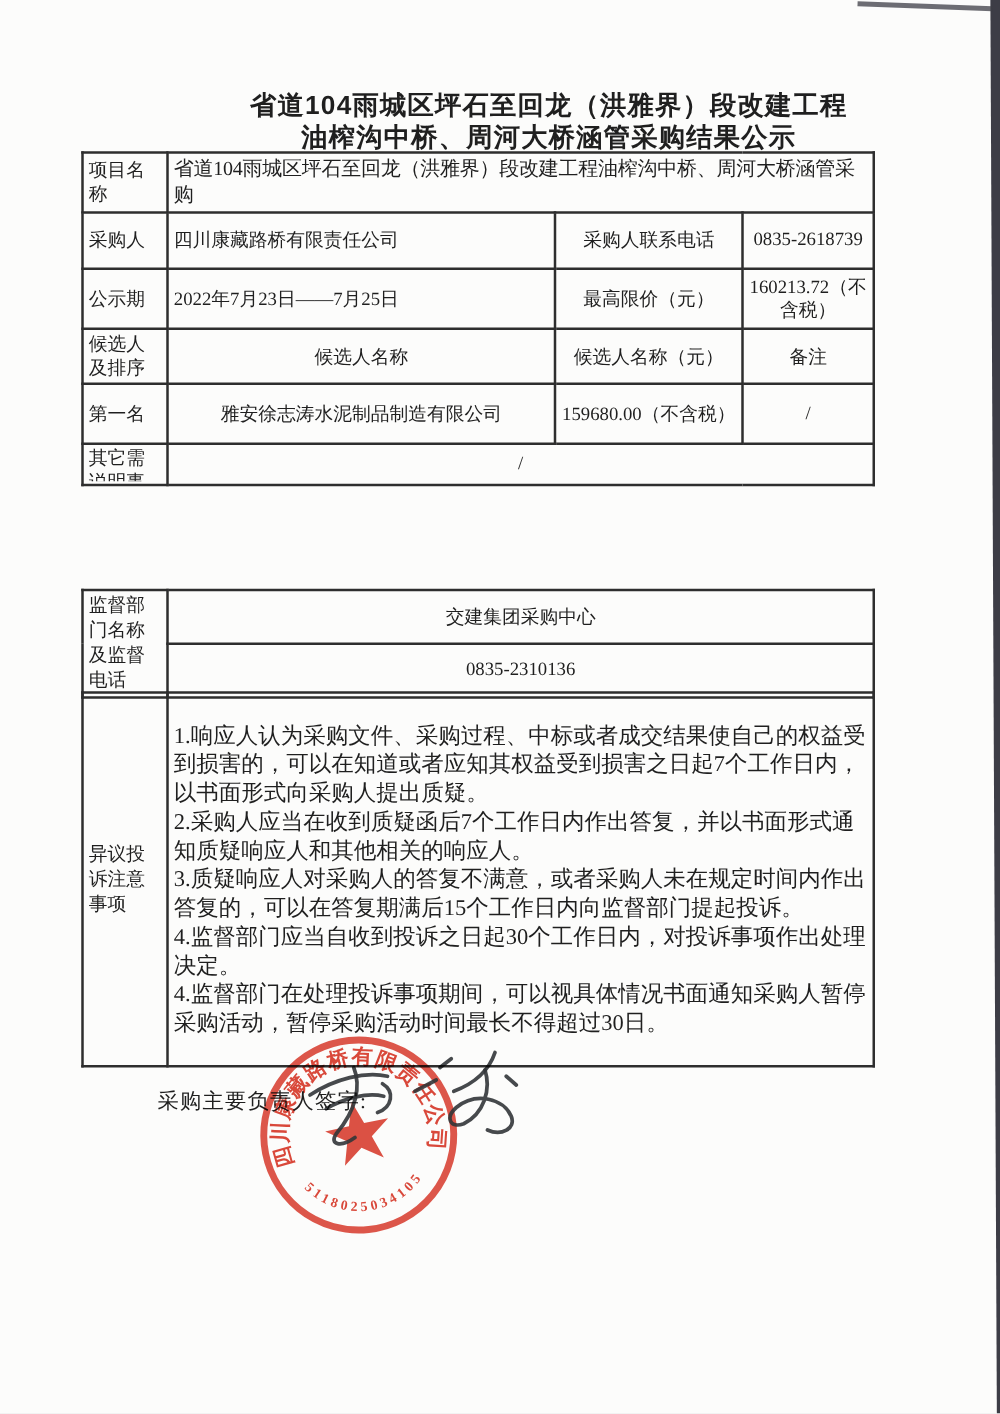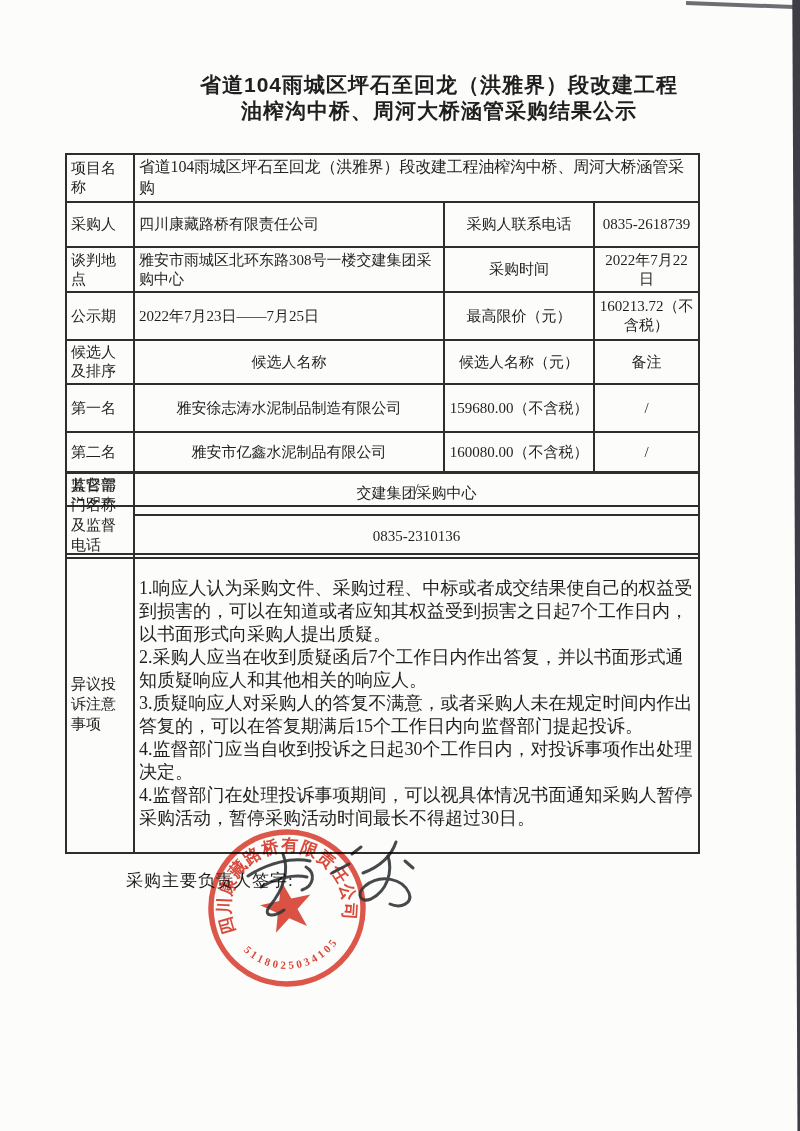--- a/index.html
+++ b/index.html
@@ -15,21 +15,21 @@
     font-weight:bold; font-size:21px; line-height:26px; letter-spacing:1px;margin-left:39px;
   }
   table.tbl {
     position:absolute; left:65px; border-collapse:collapse; table-layout:fixed;
     width:633px; font-size:15px;
   }
   table.tbl td {
     border:2px solid var(--color-table_border,#2e2e2e);
     padding:2px 4px; vertical-align:middle; overflow:hidden;
   }
-  .t1 { top:121px;margin-top:32px; }
+  .t1 { top:121px; }
   .t2 { top:471px; }
   .t3 { top:553px; }
   .lab { text-align:left; }
   .ctr { text-align:center; }
   .val { text-align:left; padding-left:6px; }
   .small { font-size:16px; letter-spacing:-0.2px; }
   .r1 { height:46px; } .r2 { height:45px; } .r3 { height:45px; }
   .r4 { height:48px; } .r5 { height:37px; } .r6 { height:48px;padding-left:45px; }
   .r7 { height:41px; } .r8 { height:31px; }
   .t2 tr { height:39px; }
@@ -79,48 +79,36 @@
         <tr class="r1">
       <td class="lab">项目名称</td>
       <td colspan="3" class="val small">省道104雨城区坪石至回龙（洪雅界）段改建工程油榨沟中桥、周河大桥涵管采购</td>
     </tr>
     <tr class="r2">
       <td class="lab">采购人</td>
       <td class="val">四川康藏路桥有限责任公司</td>
       <td class="ctr">采购人联系电话</td>
       <td class="ctr">0835-2618739</td>
     </tr>
-    <tr class="r3">
-      <td class="lab">谈判地点</td>
-      <td class="val">雅安市雨城区北环东路308号一楼交建集团采购中心</td>
-      <td class="ctr">采购时间</td>
-      <td class="ctr">2022年7月22日</td>
-    </tr>
     <tr class="r4">
       <td class="lab">公示期</td>
       <td class="val">2022年7月23日——7月25日</td>
       <td class="ctr">最高限价（元）</td>
       <td class="ctr">160213.72（不含税）</td>
     </tr>
     <tr class="r5">
       <td class="lab">候选人及排序</td>
       <td class="ctr">候选人名称</td>
       <td class="ctr">候选人名称（元）</td>
       <td class="ctr">备注</td>
     </tr>
     <tr class="r6">
       <td class="lab">第一名</td>
       <td class="ctr">雅安徐志涛水泥制品制造有限公司</td>
       <td class="ctr">159680.00（不含税）</td>
-      <td class="ctr">/</td>
-    </tr>
-    <tr class="r7">
-      <td class="lab">第二名</td>
-      <td class="ctr">雅安市亿鑫水泥制品有限公司</td>
-      <td class="ctr">160080.00（不含税）</td>
       <td class="ctr">/</td>
     </tr>
     <tr class="r8">
       <td class="lab clipcell">
         <div class="clipbox">其它需说明事项</div>
       </td>
       <td colspan="3" class="ctr">/</td>
     </tr>
   </tbody>
     </table>

